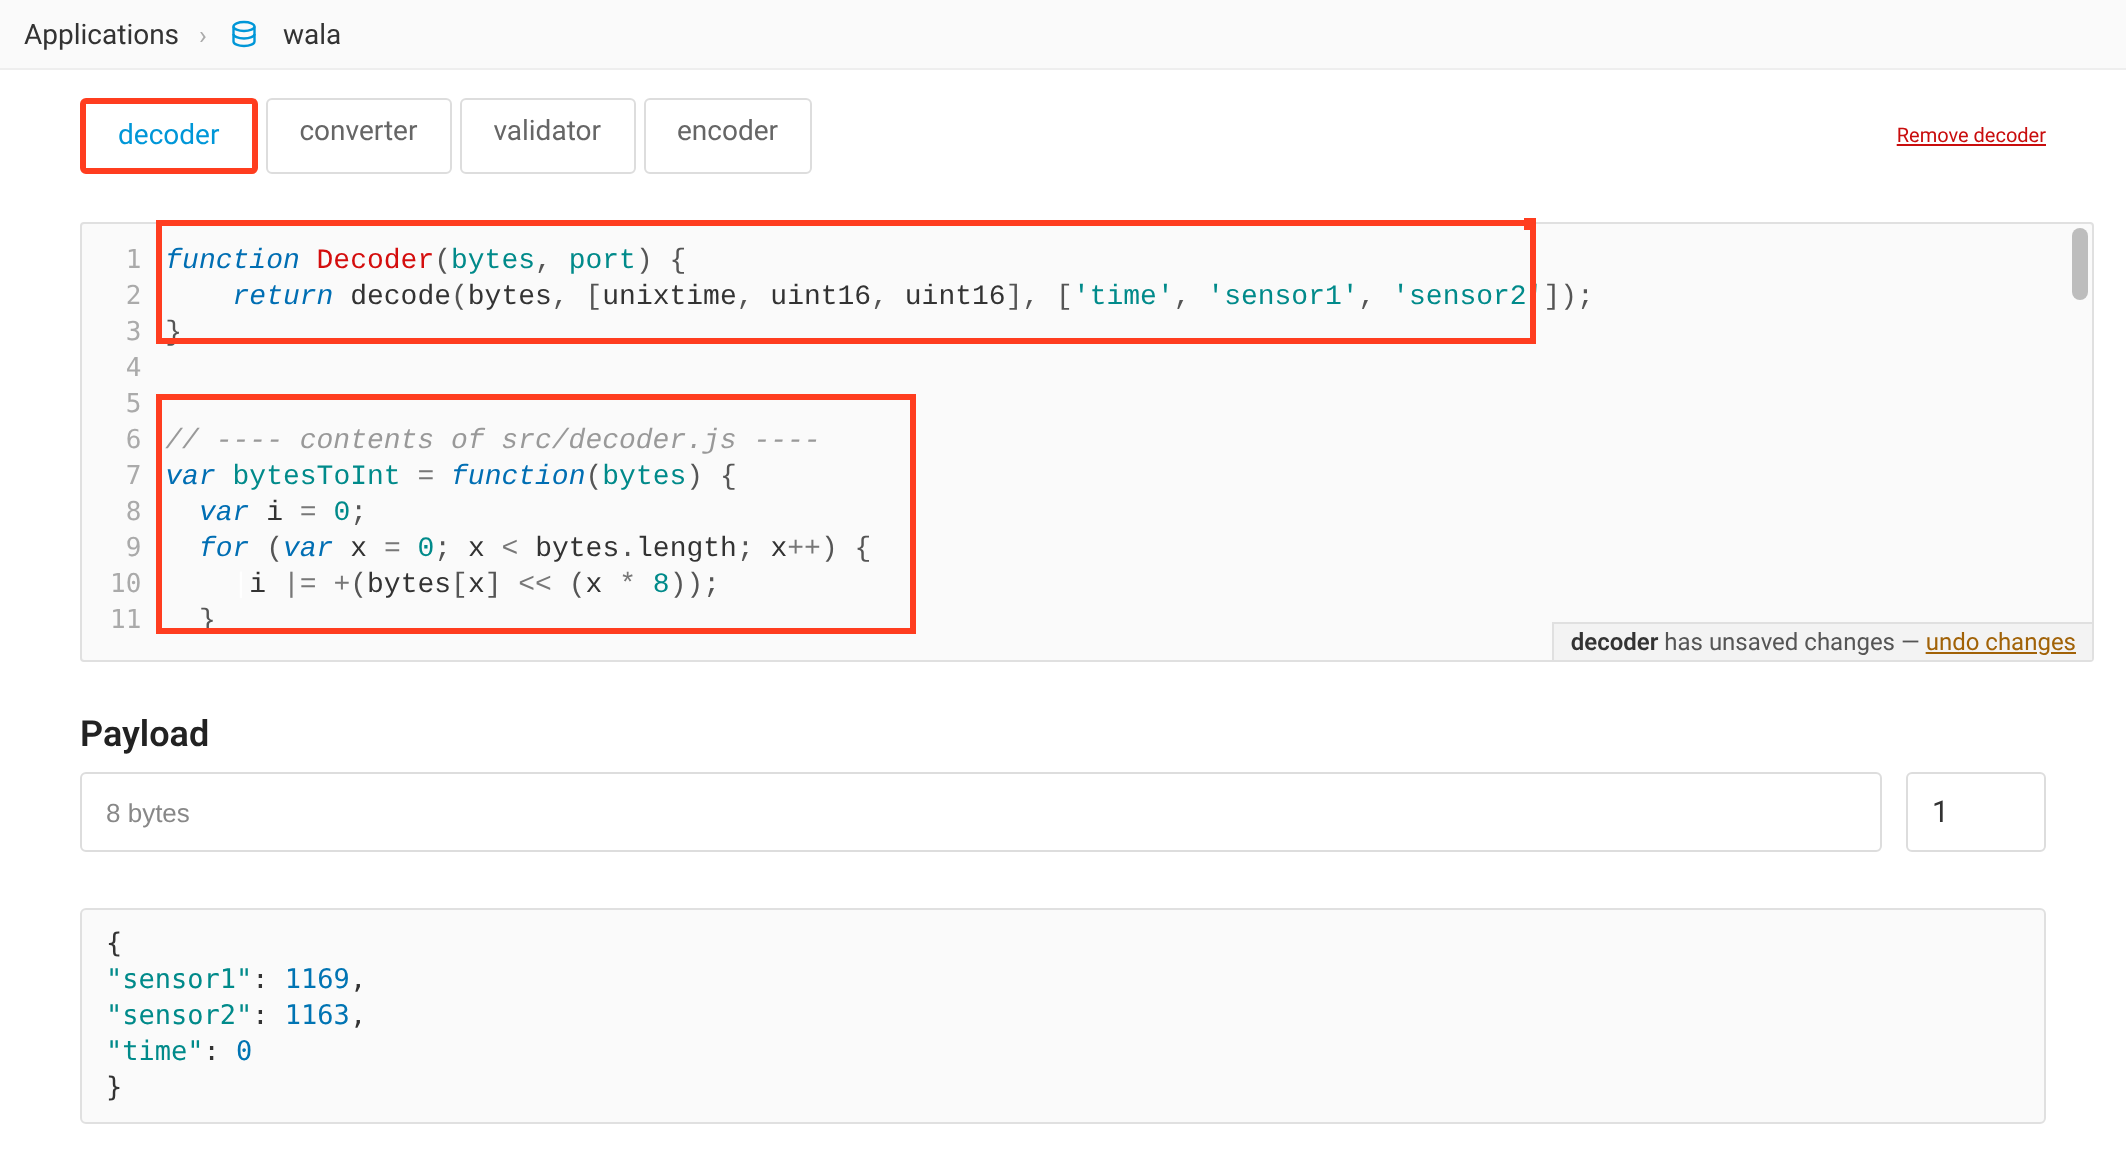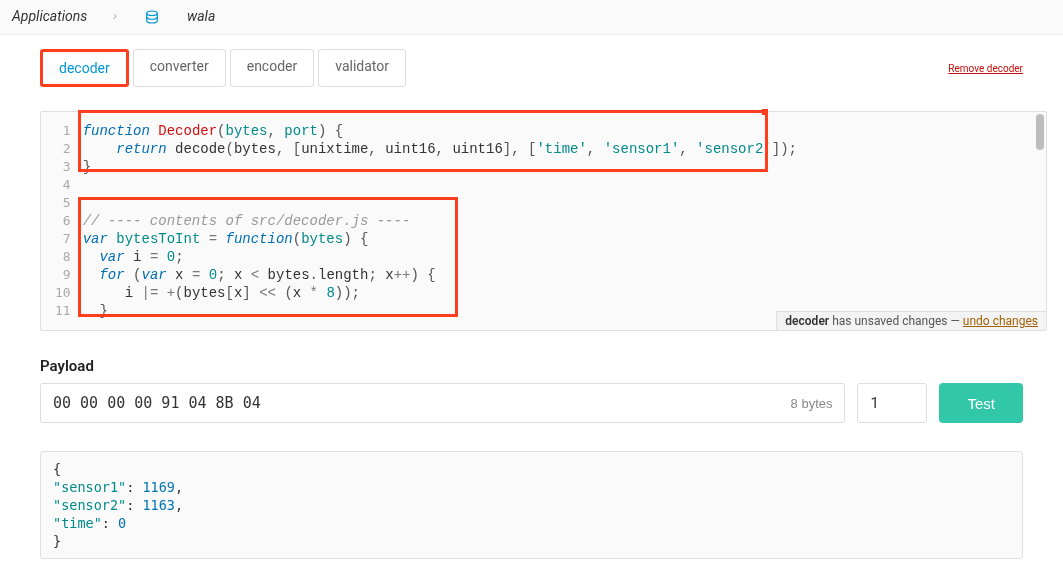--- a/index.html
+++ b/index.html
@@ -7,26 +7,25 @@
       font-family: -apple-system, BlinkMacSystemFont, "Segoe UI", Roboto, sans-serif;
       font-size: 14px;
       color: #333;
       background: #fff;
       width: 1063px;
     }
 
     
     .breadcrumb {
       display: flex;
-      align-items: flex-start;
+      align-items: flex-end;
       padding: 8px 12px;
       border-bottom: 1px solid #eee;
       background: #fafafa;
-      gap: 26px;
-      font-style: italic;
+      gap: 10px;
     }
     .breadcrumb-item {
       font-size: 14px;
       color: #333;
     }
     .breadcrumb-chevron {
       color: #aaa;
       font-size: 13px;
     }
     .app-icon {
@@ -145,21 +144,21 @@
       color: #555;
     }
     .unsaved b { font-weight: 600; color: #333; }
     .unsaved a { color: #a16207; text-decoration: underline; cursor: pointer; }
 
     
     .payload-section {
       padding: 26px 40px 0 40px;
     }
     .payload-label {
-      font-size: 15px;
+      font-size: 18px;
       font-weight: 600;
       color: #222;
       margin-bottom: 8px;
     }
     .payload-row {
       display: flex;
       gap: 12px;
       align-items: stretch;
     }
     .payload-input {
@@ -222,22 +221,22 @@
       <path d="M5 12v5c0 1.7 3.1 3 7 3s7-1.3 7-3v-5"></path>
     </svg>
   </span>
   <span class="breadcrumb-item">wala</span>
 </div>
 
 <div class="tabs-row">
   <div class="tabs" id="tabs-container">
       <div class="tab active">decoder</div>
       <div class="tab">converter</div>
+      <div class="tab">validator</div>
       <div class="tab">encoder</div>
-      <div class="tab">validator</div>
     </div>
   <span class="remove-link">Remove decoder</span>
 </div>
 
 <div class="editor-wrap">
   <div class="editor">
     <div class="code-area">
       <div class="gutter" id="gutter">
           <div>1</div>
           <div>2</div>
@@ -273,25 +272,23 @@
 
   <div class="hl-box" style="left:38px; top:-1px; width:690px; height:62px;"></div>
   <div class="hl-fold"></div>
   <div class="hl-box" style="left:38px; top:86px; width:380px; height:120px;"></div>
 </div>
 
 <div class="payload-section">
   <div class="payload-label">Payload</div>
   <div class="payload-row">
     <div class="payload-input">
-      <span>00 00 00 00 91 04 8B 04</span>
       <span class="payload-bytes">8 bytes</span>
     </div>
     <div class="port-input">1</div>
-    <button class="test-btn">Test</button>
   </div>
 </div>
 
 <div class="output-box">
   <div>{</div>
   <div id="output-entries">
       <div><span class="out-key">  "sensor1"</span>: <span class="out-num">1169</span>,</div>
       <div><span class="out-key">  "sensor2"</span>: <span class="out-num">1163</span>,</div>
       <div><span class="out-key">  "time"</span>: <span class="out-num">0</span></div>
     </div>

